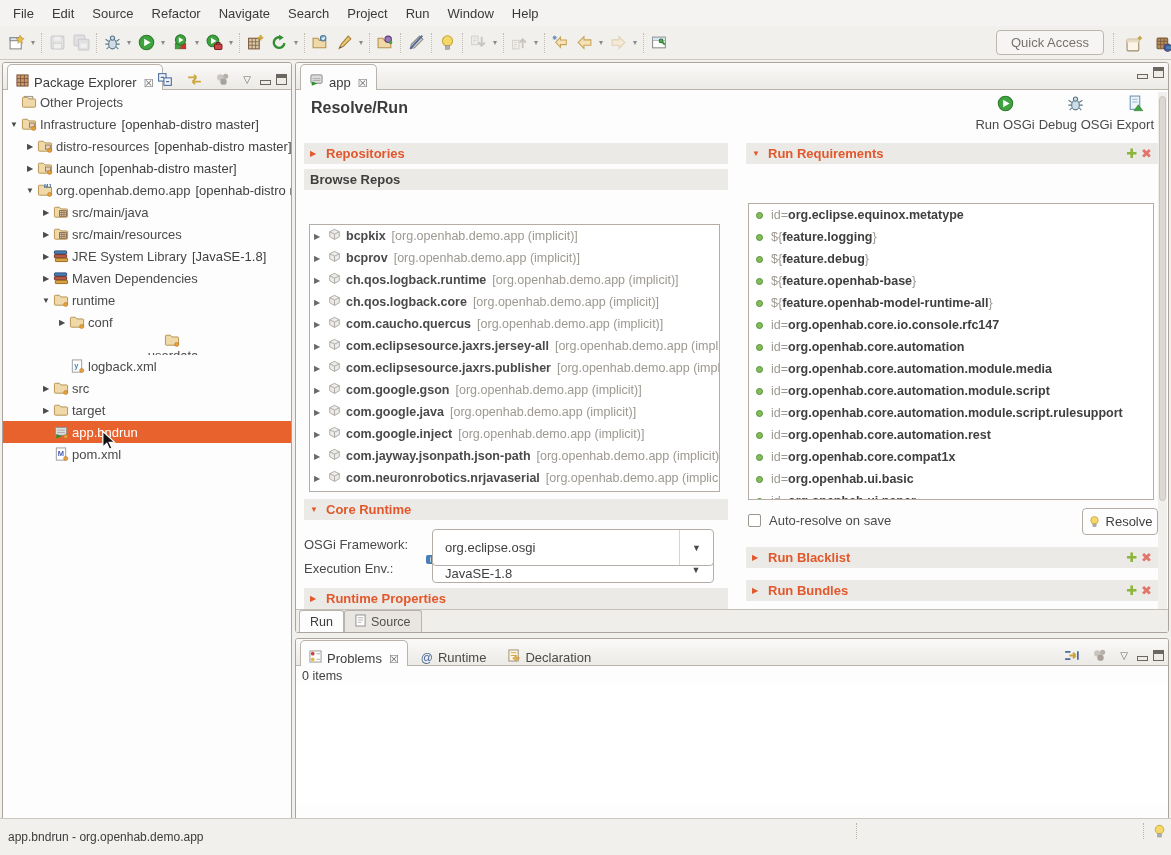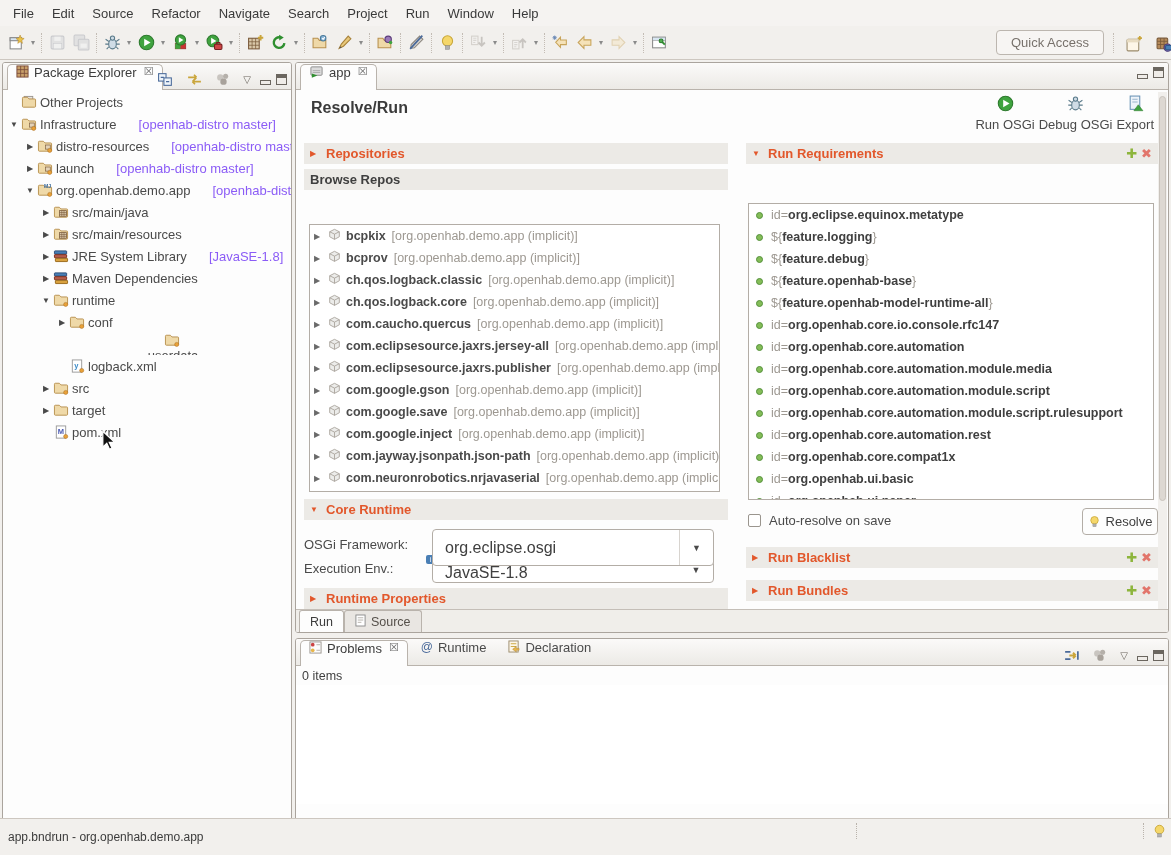--- a/index.html
+++ b/index.html
@@ -17,37 +17,37 @@
   .tb-btn.disabled { opacity:.40; }
   .tb-caret { width:10px; color:#8a8a8a; font-size:8px; text-align:center; }
   .tb-sep { width:1px; height:20px; border-left:1px dotted #c3bcb4; margin:0 3px; }
   #quick-access { position:absolute; left:996px; top:4px; width:108px; height:25px; border:1px solid #bcb6af; border-radius:4px;
      background:#f7f5f3; color:#77716b; display:flex; align-items:center; justify-content:center; font-size:13px; }
   #persp-icons { position:absolute; left:1122px; top:6px; display:flex; gap:6px; }
   #toolbar .tb-right-sep { position:absolute; left:1113px; top:7px; height:20px; border-left:1px dotted #c3bcb4; }
   
   .panel { position:absolute; background:#fdfdfd; border:1px solid #aaa49d; border-radius:3px; overflow:hidden; }
   .view-tabbar { height:27px; background:linear-gradient(#fbfaf9,#eceae6); border-bottom:1px solid #b9b3ac; display:flex; align-items:flex-end; position:relative; }
-  .view-tab { height:26px; display:flex; align-items:flex-start; gap:5px; padding:0 8px; font-size:13px; color:#3c3c3c;
+  .view-tab { height:26px; display:flex; align-items:flex-end; gap:5px; padding:0 8px; font-size:13px; color:#3c3c3c;
      border:1px solid #b9b3ac; border-bottom:none; border-radius:5px 5px 0 0; background:#fdfdfd; margin-left:4px; position:relative; top:1px; }
   .view-tab.inactive { background:transparent; border-color:transparent; color:#4a4a4a; top:0; }
   .tab-close { color:#6a6a6a; font-size:11px; margin-left:2px; }
   .view-tools { position:absolute; right:4px; top:4px; display:flex; align-items:center; gap:5px; }
   .vt-glyph { color:#6b665f; font-size:10px; width:14px; text-align:center; }
   .vt-min { width:12px; height:10px; position:relative; }
   .vt-min::after { content:""; position:absolute; left:1px; top:6px; width:9px; height:3px; border:1px solid #6b665f; background:#efece8; }
   .vt-max { width:11px; height:11px; border:1px solid #6b665f; background:#efece8; position:relative; }
   .vt-max::after { content:""; position:absolute; left:0; top:0; width:9px; height:3px; background:#6b665f; }
   
   #pkg-tree { position:absolute; top:28px; left:0; right:0; bottom:0; background:#fdfdfd; overflow:hidden; }
   .tree-row { height:22px; display:flex; align-items:center; white-space:nowrap; overflow:hidden; font-size:13px; color:#4a4a4a; }
   .tree-row .arrow { width:14px; font-size:8px; color:#4a4a4a; text-align:center; flex:none; }
   .tree-row .t-icon { width:19px; flex:none; display:flex; align-items:center; }
   .tree-row .t-icon svg { width:16px; height:15px; }
-  .tree-row .deco { color:#8b5cf6; margin-left:22px; }
+  .tree-row .deco { color:#404040; margin-left:5px; }
   .tree-row.selected { background:#e8622d; color:#ffffff; }
   .tree-row.selected .arrow { color:#fff; }
   
   #editor-body { position:absolute; top:28px; left:0; right:0; bottom:0; background:#fdfdfd; }
   .form-title { position:absolute; left:15px; top:8px; font-size:16px; font-weight:bold; color:#3b3b3b; }
   #editor-actions { position:absolute; right:14px; top:4px; display:flex; gap:4px; }
   .ed-action { display:flex; flex-direction:column; align-items:center; gap:2px; font-size:13px; color:#4a4a4a; }
   .ed-action svg { width:17px; height:17px; }
   .sec-bar { position:absolute; height:21px; background:#eceae6; display:flex; align-items:center; padding:0 6px; gap:6px; }
   .sec-bar .s-arrow { font-size:8px; color:#e2572b; width:10px; }
@@ -64,21 +64,21 @@
   .repo-row .arrow { width:13px; font-size:8px; color:#6a6a6a; flex:none; }
   .repo-row .r-icon { width:19px; flex:none; }
   .repo-row .r-name { font-weight:bold; color:#4a4a4a; font-size:12.5px; }
   .repo-row .r-deco { color:#9d9891; margin-left:6px; font-size:12.5px; }
   .req-row { height:22px; display:flex; align-items:center; white-space:nowrap; overflow:hidden; padding-left:7px; font-size:12.5px; }
   .req-dot { width:7px; height:7px; border-radius:50%; background:#84bd58; border:1px solid #54903a; margin-right:8px; flex:none; }
   .req-pre, .req-suf { color:#9d9891; }
   .req-name { font-weight:bold; color:#3f3f3f;text-align:right; }
   .fld-label { position:absolute; font-size:13px; color:#4a4a4a; text-align:left; width:120px; }
   .combo { position:absolute; background:#fff; border:1px solid #b3ada6; border-radius:4px; display:flex; align-items:center; }
-  .combo .c-text { flex:1; padding-left:12px; font-size:16px; color:#3f3f3f; }
+  .combo .c-text { flex:1; padding-left:12px; font-size:13px; color:#3f3f3f; }
   .combo .c-btn { width:34px; align-self:stretch; display:flex; align-items:center; justify-content:center; color:#4a4a4a; font-size:9px; border-left:1px solid #d8d4cf; }
   .info-badge { position:absolute; width:9px; height:9px; background:#4a7fb5; color:#fff; font-size:7px; line-height:9px; text-align:center; border-radius:2px; }
   #auto-resolve { position:absolute; display:flex; align-items:center; gap:8px; font-size:13px; color:#4a4a4a; }
   #auto-resolve .cb { width:13px; height:13px; border:1px solid #9a958e; background:#fff; border-radius:2px; }
   #resolve-btn { position:absolute; width:76px; height:27px; border:1px solid #b3ada6; border-radius:4px; background:#fdfdfd;
      display:flex; align-items:center; justify-content:center; gap:5px; font-size:13px; color:#3f3f3f; }
   #resolve-btn svg { width:13px; height:13px; }
   #ed-scroll { position:absolute; right:1px; top:1px; width:9px; bottom:1px; background:#f1efec; }
   #ed-scroll .thumb { position:absolute; left:1px; right:1px; top:4px; height:405px; background:#ddd8d2; border:1px solid #c9c3bc; border-radius:4px; }
   #ed-bottom-tabs { position:absolute; left:0; right:0; bottom:0; height:23px; background:#f0eeea; border-top:1px solid #c4beb7; display:flex; align-items:flex-end; padding-left:3px; }
@@ -484,20 +484,32 @@
       </div>
       <div class="tree-row" style="padding-left: 36px;">
         <span class="arrow">▶</span>
         <span class="t-icon">
           <svg width="16" height="15" viewBox="0 0 16 16">
             <path d="M1 4.2 L1 12 Q1 13 2 13 L14 13 Q15 13 15 12 L15 5.2 Q15 4.2 14 4.2 L8 4.2 L6.2 2.4 L2 2.4 Q1 2.4 1 3.4 Z" fill="#efd9a8" stroke="#b8904e"></path>
           </svg>
         </span>
         <span class="label">target</span>
       </div>
+      <div class="tree-row selected" style="padding-left: 36px;">
+        <span class="arrow"></span>
+        <span class="t-icon">
+          <svg width="16" height="15" viewBox="0 0 16 16">
+            <rect x="2" y="2.5" width="12" height="8.5" rx="1" fill="#dcdcdc" stroke="#8a8a8a"></rect>
+            <path d="M4 5.5 h8 M4 8 h8" stroke="#aaa"></path>
+            <path d="M3 9.5 l6 2.4 -6 2.4 Z" fill="#2f8f2f"></path>
+            <circle cx="13" cy="12.2" r="2.2" fill="#e8a13a" stroke="#a86a1a" stroke-width=".5"></circle>
+          </svg>
+        </span>
+        <span class="label">app.bndrun</span>
+      </div>
       <div class="tree-row" style="padding-left: 36px;">
         <span class="arrow"></span>
         <span class="t-icon">
           <svg width="16" height="15" viewBox="0 0 16 16">
             <rect x="3" y="1" width="10" height="13" fill="#fff" stroke="#9a9a9a"></rect>
             <text x="4.5" y="10" font-size="8" font-weight="bold" fill="#4a5ab5">M</text>
             <circle cx="13" cy="12.2" r="2.2" fill="#e8a13a" stroke="#a86a1a" stroke-width=".5"></circle>
           </svg>
         </span>
         <span class="label">pom.xml</span>
@@ -581,21 +593,21 @@
             </svg></span>
           <span class="r-name">bcprov</span>
           <span class="r-deco">[org.openhab.demo.app (implicit)]</span>
         </div>
         <div class="repo-row">
           <span class="arrow">▶</span>
           <span class="r-icon"><svg width="15" height="14" viewBox="0 0 16 16">
               <path d="M8 1.5 L13.5 4.3 L13.5 10 L8 13 L2.5 10 L2.5 4.3 Z" fill="#ececea" stroke="#a8a29a"></path>
               <path d="M2.5 4.3 L8 7 L13.5 4.3 M8 7 L8 13" stroke="#a8a29a" fill="none"></path>
             </svg></span>
-          <span class="r-name">ch.qos.logback.classic</span>
+          <span class="r-name">ch.qos.logback.runtime</span>
           <span class="r-deco">[org.openhab.demo.app (implicit)]</span>
         </div>
         <div class="repo-row">
           <span class="arrow">▶</span>
           <span class="r-icon"><svg width="15" height="14" viewBox="0 0 16 16">
               <path d="M8 1.5 L13.5 4.3 L13.5 10 L8 13 L2.5 10 L2.5 4.3 Z" fill="#ececea" stroke="#a8a29a"></path>
               <path d="M2.5 4.3 L8 7 L13.5 4.3 M8 7 L8 13" stroke="#a8a29a" fill="none"></path>
             </svg></span>
           <span class="r-name">ch.qos.logback.core</span>
           <span class="r-deco">[org.openhab.demo.app (implicit)]</span>
@@ -635,21 +647,21 @@
             </svg></span>
           <span class="r-name">com.google.gson</span>
           <span class="r-deco">[org.openhab.demo.app (implicit)]</span>
         </div>
         <div class="repo-row">
           <span class="arrow">▶</span>
           <span class="r-icon"><svg width="15" height="14" viewBox="0 0 16 16">
               <path d="M8 1.5 L13.5 4.3 L13.5 10 L8 13 L2.5 10 L2.5 4.3 Z" fill="#ececea" stroke="#a8a29a"></path>
               <path d="M2.5 4.3 L8 7 L13.5 4.3 M8 7 L8 13" stroke="#a8a29a" fill="none"></path>
             </svg></span>
-          <span class="r-name">com.google.save</span>
+          <span class="r-name">com.google.java</span>
           <span class="r-deco">[org.openhab.demo.app (implicit)]</span>
         </div>
         <div class="repo-row">
           <span class="arrow">▶</span>
           <span class="r-icon"><svg width="15" height="14" viewBox="0 0 16 16">
               <path d="M8 1.5 L13.5 4.3 L13.5 10 L8 13 L2.5 10 L2.5 4.3 Z" fill="#ececea" stroke="#a8a29a"></path>
               <path d="M2.5 4.3 L8 7 L13.5 4.3 M8 7 L8 13" stroke="#a8a29a" fill="none"></path>
             </svg></span>
           <span class="r-name">com.google.inject</span>
           <span class="r-deco">[org.openhab.demo.app (implicit)]</span>

